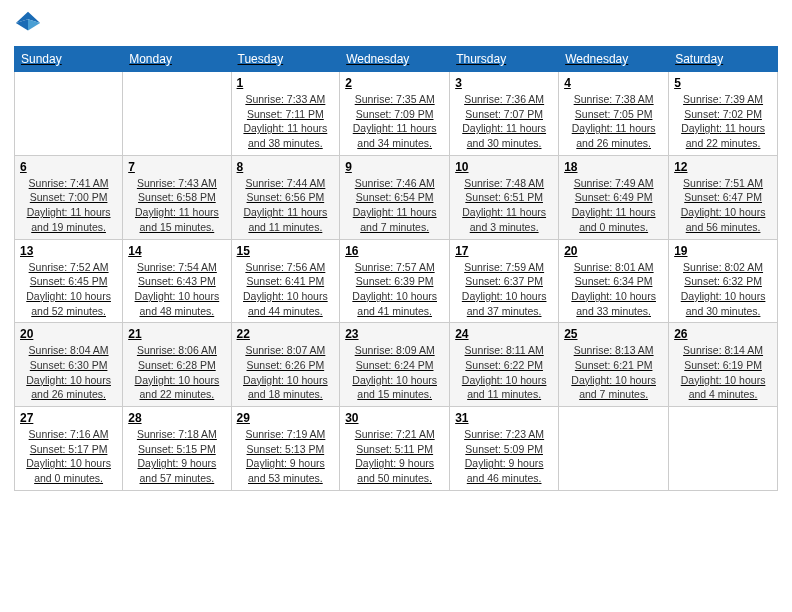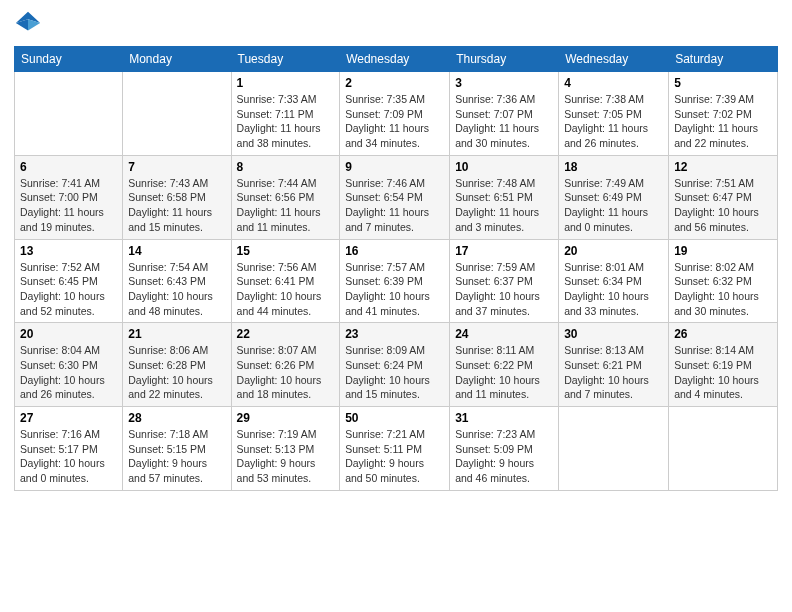--- a/index.html
+++ b/index.html
@@ -50,20 +50,21 @@
       color: #222;
     }
     .subtitle {
       font-size: 14px;
       color: #444;
     }
     .calendar {
       width: 100%;
       border-collapse: collapse;
       font-size: 11px;
+      text-decoration: underline;
     }
     .calendar th {
       background: #1a6bb5;
       color: #fff;
       text-align: left;
       padding: 5px 6px;
       font-weight: normal;
       font-size: 12px;
       border: 1px solid #1a6bb5;
     }
@@ -81,20 +82,21 @@
     .day-num {
       font-weight: bold;
       font-size: 12px;
       display: block;
       margin-bottom: 2px;
     }
     .day-info {
       color: #333;
       font-size: 10.5px;
       line-height: 1.4;
+      text-align: center;
     }
     .empty { background: #fff !important; }
     .calendar tr:nth-child(even) .empty { background: #f5f5f5 !important; }
   </style>
 </head>
 <body>
 
 <div class="container">
   <div class="header">
     <div class="logo">
@@ -227,21 +229,21 @@
           </td>
           <td>
             <span class="day-num">23</span>
             <div class="day-info">Sunrise: 8:09 AM<br>Sunset: 6:24 PM<br>Daylight: 10 hours and 15 minutes.</div>
           </td>
           <td>
             <span class="day-num">24</span>
             <div class="day-info">Sunrise: 8:11 AM<br>Sunset: 6:22 PM<br>Daylight: 10 hours and 11 minutes.</div>
           </td>
           <td>
-            <span class="day-num">30</span>
+            <span class="day-num">25</span>
             <div class="day-info">Sunrise: 8:13 AM<br>Sunset: 6:21 PM<br>Daylight: 10 hours and 7 minutes.</div>
           </td>
           <td>
             <span class="day-num">26</span>
             <div class="day-info">Sunrise: 8:14 AM<br>Sunset: 6:19 PM<br>Daylight: 10 hours and 4 minutes.</div>
           </td>
         </tr>
         <tr>
           <td>
             <span class="day-num">27</span>
@@ -249,21 +251,21 @@
           </td>
           <td>
             <span class="day-num">28</span>
             <div class="day-info">Sunrise: 7:18 AM<br>Sunset: 5:15 PM<br>Daylight: 9 hours and 57 minutes.</div>
           </td>
           <td>
             <span class="day-num">29</span>
             <div class="day-info">Sunrise: 7:19 AM<br>Sunset: 5:13 PM<br>Daylight: 9 hours and 53 minutes.</div>
           </td>
           <td>
-            <span class="day-num">50</span>
+            <span class="day-num">30</span>
             <div class="day-info">Sunrise: 7:21 AM<br>Sunset: 5:11 PM<br>Daylight: 9 hours and 50 minutes.</div>
           </td>
           <td>
             <span class="day-num">31</span>
             <div class="day-info">Sunrise: 7:23 AM<br>Sunset: 5:09 PM<br>Daylight: 9 hours and 46 minutes.</div>
           </td>
           <td class="empty"></td>
           <td class="empty"></td>
         </tr>
       </tbody>

